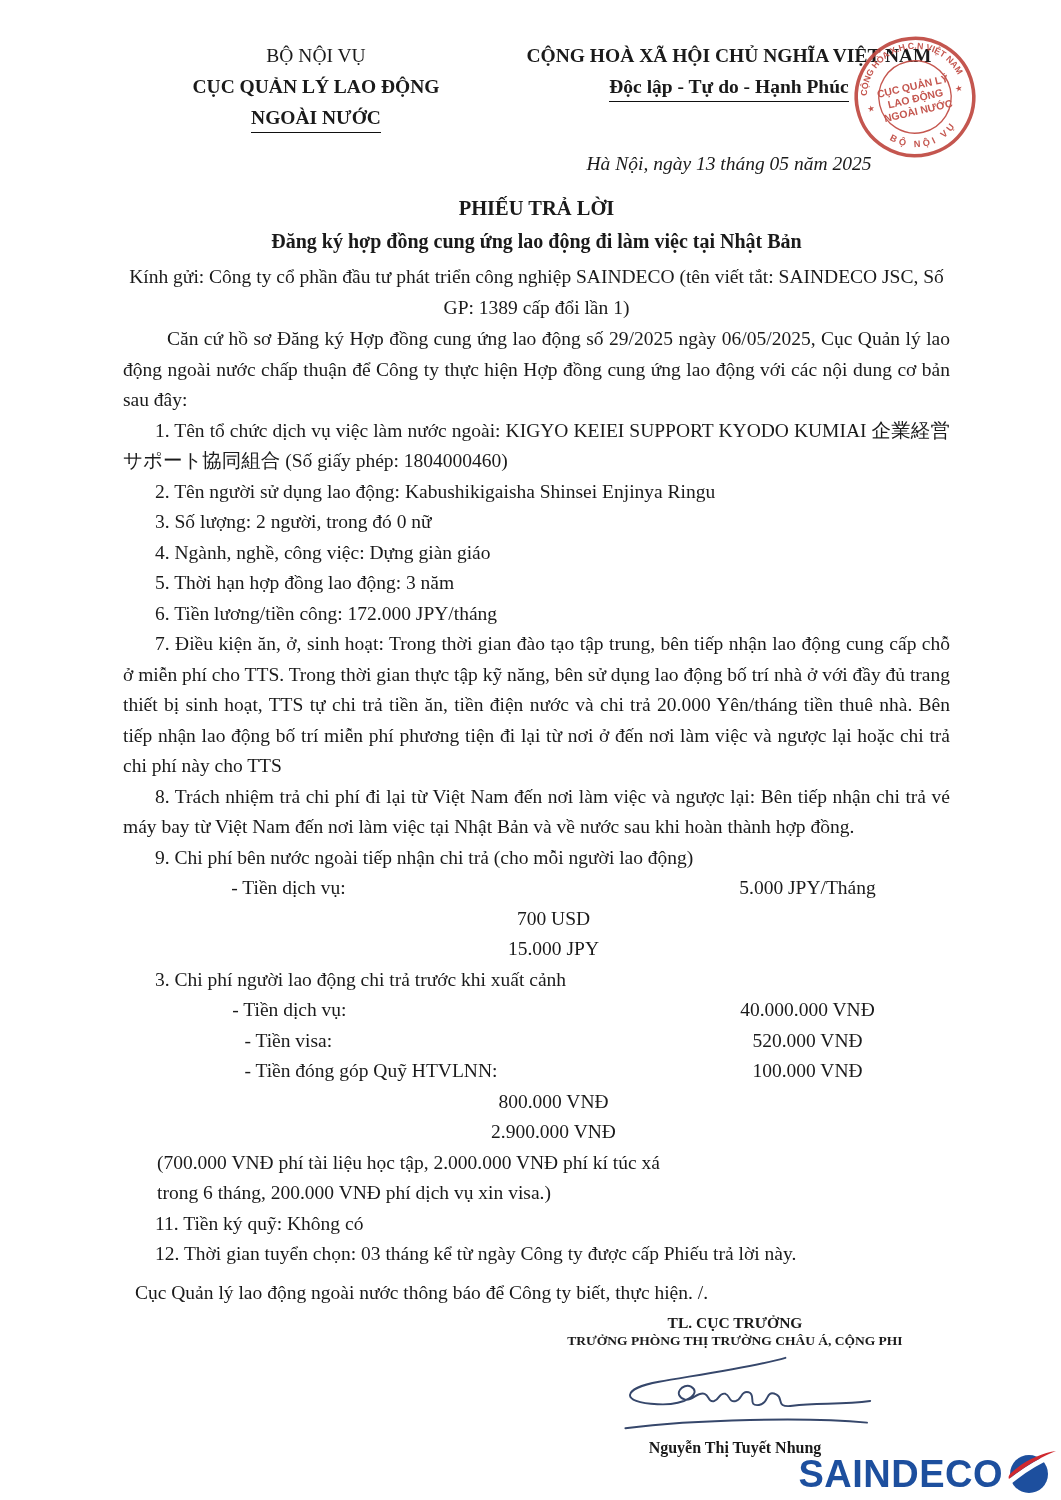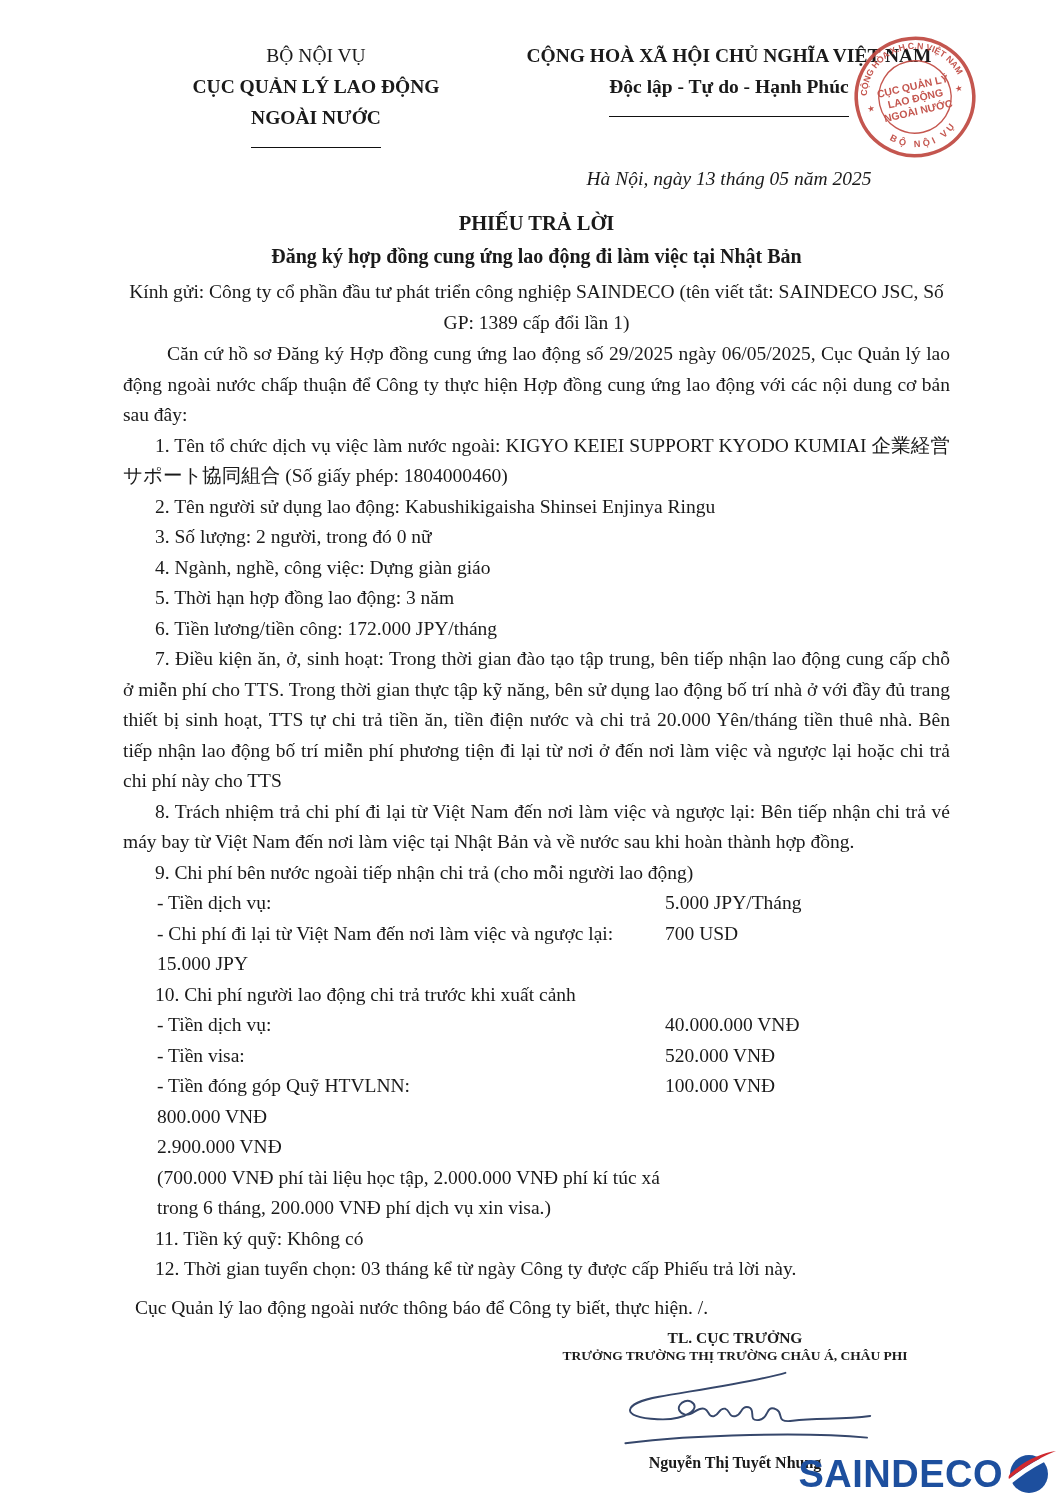--- a/index.html
+++ b/index.html
@@ -6,38 +6,38 @@
   html, body { background: #ffffff; }
   body { width: 1061px; height: 1500px; overflow: hidden; position: relative;
          font-family: "Liberation Serif", "DejaVu Serif", serif; color: #1a1a1a; }
   .page { position: relative; width: 1061px; height: 1500px; padding: 40px 111px 0 123px; }
 
   
   .hdr { display: flex; justify-content: space-between; align-items: flex-start; }
   .hdr-left { width: 330px; text-align: center; font-size: 19.5px; line-height: 31px; margin-left: 28px; }
   .hdr-right { width: 442px; text-align: center; font-size: 19.5px; line-height: 31px; }
   .b { font-weight: bold; }
-  .u { display: inline-block; border-bottom: 1.6px solid #111; padding-bottom: 16px; line-height: 27px; }
+  .u { display: inline-block; border-bottom: 1.6px solid #111; padding-bottom: 1px; line-height: 27px; }
   .doc-num { margin-top: 15px; font-size: 19.5px; }
   .place-date { margin-top: 46px; font-style: italic; font-size: 19.5px; }
 
   
   .stamp { position: absolute; left: 850px; top: 32px; width: 130px; height: 130px; opacity: 0.93; }
 
   
   .title { text-align: center; font-weight: bold; font-size: 20.5px; margin-top: 14px; line-height: 30px; }
   .subtitle { text-align: center; font-weight: bold; font-size: 20px; line-height: 36px; }
   .recipient { text-align: center; font-size: 19.5px; line-height: 31px; margin-top: 2px; }
 
   
   .body { margin-top: 1px; font-size: 19.5px; line-height: 30.5px; }
   .para { text-align: justify; }
   .ind-intro { text-indent: 44px; }
   .ind-item { text-indent: 32px; }
-  .fee-row { display: flex; padding-left: 34px; }
+  .fee-row { display: flex; padding-left: 34px; justify-content: center; }
   .fee-label { width: 508px; flex: none; }
   .fee-value { flex: none; }
   .note { padding-left: 34px; max-width: 560px; }
   .closing { text-indent: 12px; margin-top: 8px; }
 
   
   .sig-block { margin-top: 6px; margin-left: auto; width: 430px; text-align: center; }
   .sig-t1 { font-weight: bold; font-size: 15.5px; line-height: 18px; }
   .sig-t2 { font-weight: bold; font-size: 13.5px; line-height: 17px; }
   .sig-scribble { display: block; margin: 4px auto 0; }
@@ -104,28 +104,27 @@
     <div class="para ind-item">6. Tiền lương/tiền công: 172.000 JPY/tháng</div>
     <div class="para ind-item">7. Điều kiện ăn, ở, sinh hoạt: Trong thời gian đào tạo tập trung, bên tiếp nhận lao động cung cấp chỗ ở miễn phí cho TTS. Trong thời gian thực tập kỹ năng, bên sử dụng lao động bố trí nhà ở với đầy đủ trang thiết bị sinh hoạt, TTS tự chi trả tiền ăn, tiền điện nước và chi trả 20.000 Yên/tháng tiền thuê nhà. Bên tiếp nhận lao động bố trí miễn phí phương tiện đi lại từ nơi ở đến nơi làm việc và ngược lại hoặc chi trả chi phí này cho TTS</div>
     <div class="para ind-item">8. Trách nhiệm trả chi phí đi lại từ Việt Nam đến nơi làm việc và ngược lại: Bên tiếp nhận chi trả vé máy bay từ Việt Nam đến nơi làm việc tại Nhật Bản và về nước sau khi hoàn thành hợp đồng.</div>
 
     <div class="para ind-item">9. Chi phí bên nước ngoài tiếp nhận chi trả (cho mỗi người lao động)</div>
     <div class="fee-row">
       <span class="fee-label">- Tiền dịch vụ:</span>
       <span class="fee-value">5.000 JPY/Tháng</span>
     </div>
     <div class="fee-row">
-      <span class="fee-label">- Chi phí đi lại từ Việt Nam đến nơi làm việc và ngược lại:</span>
       <span class="fee-value">700 USD</span>
     </div>
     <div class="fee-row">
       <span class="fee-value">15.000 JPY</span>
     </div>
 
-    <div class="para ind-item">10. Chi phí người lao động chi trả trước khi xuất cảnh</div>
+    <div class="para ind-item">3. Chi phí người lao động chi trả trước khi xuất cảnh</div>
     <div class="fee-row">
       <span class="fee-label">- Tiền dịch vụ:</span>
       <span class="fee-value">40.000.000 VNĐ</span>
     </div>
     <div class="fee-row">
       <span class="fee-label">- Tiền visa:</span>
       <span class="fee-value">520.000 VNĐ</span>
     </div>
     <div class="fee-row">
       <span class="fee-label">- Tiền đóng góp Quỹ HTVLNN:</span>
@@ -139,21 +138,21 @@
     </div>
     <div class="note">(700.000 VNĐ phí tài liệu học tập, 2.000.000 VNĐ phí kí túc xá trong 6 tháng, 200.000 VNĐ phí dịch vụ xin visa.)</div>
 
     <div class="para ind-item">11. Tiền ký quỹ: Không có</div>
     <div class="para ind-item">12. Thời gian tuyển chọn: 03 tháng kể từ ngày Công ty được cấp Phiếu trả lời này.</div>
     <div class="para closing">Cục Quản lý lao động ngoài nước thông báo để Công ty biết, thực hiện. /.</div>
   </div>
 
   <div class="sig-block">
     <div class="sig-t1">TL. CỤC TRƯỞNG</div>
-    <div class="sig-t2">TRƯỞNG TRƯỜNG THỊ TRƯỜNG CHÂU Á, CHÂU PHI</div>
+    <div class="sig-t2">TRƯỞNG PHÒNG THỊ TRƯỜNG CHÂU Á, CỘNG PHI</div>
     <svg class="sig-scribble" width="350" height="84" viewBox="0 0 350 105">
       <path d="M 238 6 C 205 16, 125 28, 80 36 C 34 44, 30 62, 78 64 C 114 66, 134 50, 120 42
                C 110 37, 96 52, 112 58 C 121 61, 128 48, 137 51 C 143 53, 141 62, 149 60
                C 156 58, 155 49, 163 51 C 169 53, 167 62, 176 60 C 184 58, 182 47, 192 49
                C 202 52, 190 67, 205 65 C 219 63, 212 45, 227 52 C 236 56, 225 69, 247 66
                C 278 62, 308 65, 344 60" fill="none" stroke="#36476b" stroke-width="2.4" stroke-linecap="round"></path>
       <path d="M 38 94 C 125 83, 265 80, 340 87" fill="none" stroke="#36476b" stroke-width="2.4" stroke-linecap="round"></path>
     </svg>
     <div class="sig-name">Nguyễn Thị Tuyết Nhung</div>
   </div>

